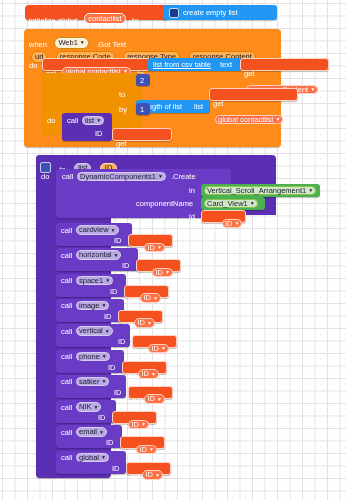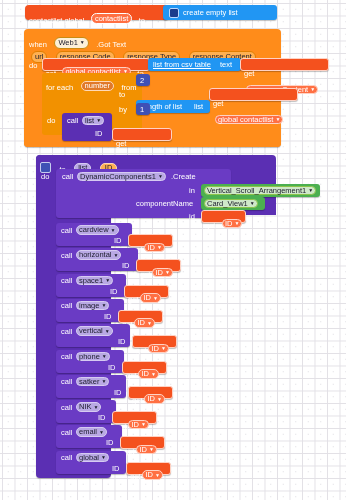--- a/index.html
+++ b/index.html
@@ -53,21 +53,21 @@
   .tw{color:#ffffff;}
 </style>
 </head>
 <body>
 
 <div class="gridcross"></div>
 <div class="canvas">
 
   <div class="blk c-red shadow" style="left:25px;top:5px;width:144px;height:15px;border-radius:4px;">
     <div style="position:absolute;left:4px;top:3.5px;">
-      <span class="lbl tw">contactlist global</span>
+      <span class="lbl tw">initialize global</span>
       <span class="fld c-red-i tw" style="margin-left:2px;border:1px solid #ffffff;padding:0.5px 3px;">contactlist</span>
       <span class="lbl tw" style="margin-left:2px;">to</span>
     </div>
   </div>
 
   <div class="blk c-blue shadow" style="left:115px;top:5px;width:114px;height:15px;border-radius:3px;margin-left:48px;">
     <span style="position:absolute;left:6px;top:3px;width:8px;height:8px;background:#1b3c8c;border:1px solid #bcd9ff;border-radius:2px;display:block;"></span>
     <span class="lbl tw" style="position:absolute;left:20px;top:4px;">create empty list</span>
   </div>
 
@@ -105,25 +105,20 @@
 
   <div class="blk c-red shadow" style="left:240px;top:58px;width:89px;height:13px;border-radius:3px;border:1px solid #ffd2c4;">
     <div style="position:absolute;left:3px;top:2.5px;">
       <span class="lbl tw">get</span>
       <span class="fld" style="background:#ff7043;color:#fff;border:1px solid #ffd2c4;margin-left:2px;padding:0 2px;"><span>response Content</span><span class="drop">▼</span></span>
     </div>
   </div>
 
   <div class="blk c-orange-d" style="left:42px;top:73px;width:100px;height:62px;border-radius:3px;"></div>
 
-  <div class="blk" style="left:46px;top:76px;">
-    <span class="lbl tw">for each</span>
-    <span class="fld" style="background:#e0792a;color:#fff;border:1px solid #ffd9b8;margin-left:3px;padding:0.5px 3px;">number</span>
-    <span class="lbl tw" style="margin-left:3px;">from</span>
-  </div>
 
   <div class="blk c-math shadow" style="left:136px;top:74px;width:14px;height:12px;border-radius:3px;">
     <span class="lbl tw" style="position:absolute;left:4px;top:3px;">2</span>
   </div>
 
   <span class="lbl tw" style="position:absolute;left:119px;top:91px;">to</span>
 
   <div class="blk c-blue shadow" style="left:136px;top:88px;width:74px;height:13px;border-radius:3px;margin-top:12px;">
     <span class="lbl tw" style="position:absolute;left:6px;top:3px;">length of list</span>
     <span class="lbl tw" style="position:absolute;left:58px;top:3px;">list</span>

